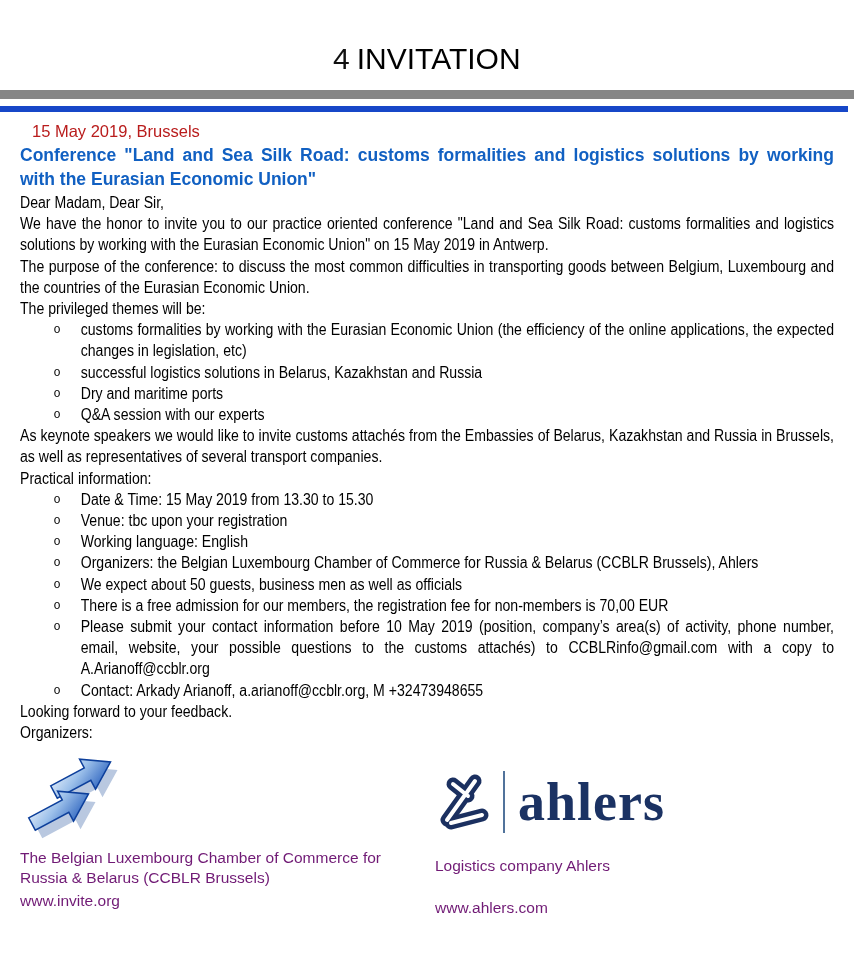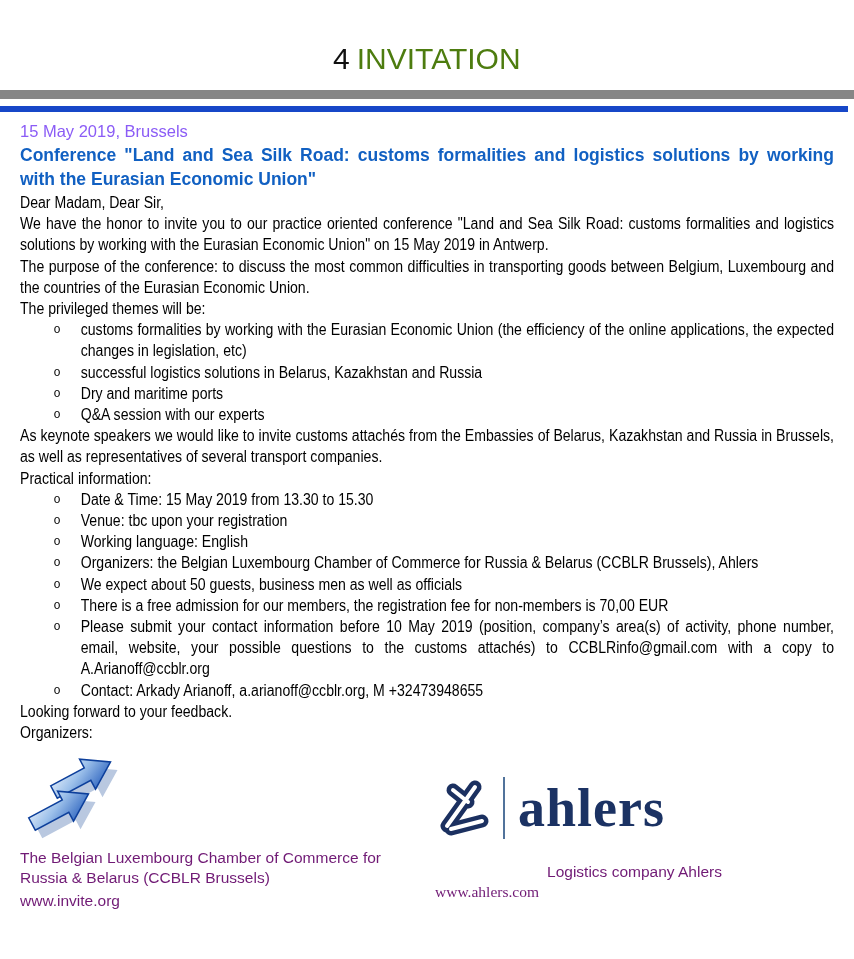--- a/index.html
+++ b/index.html
@@ -7,28 +7,28 @@
     width:854px;height:959px;background:#ffffff;overflow:hidden;
     font-family:"Liberation Sans",sans-serif;color:#000;position:relative;
   }
   
   .masthead{position:relative;height:90px;}
   .brand-block{position:absolute;left:130px;top:47px;line-height:1.1;}
   .brand{color:#2161c4;font-size:15.5px;letter-spacing:.2px;}
   .issue{color:#000;font-size:12.5px;font-weight:bold;margin-top:2px;}
   .pagetitle-block{position:absolute;left:333px;top:42px;font-size:30px;line-height:1.15;white-space:nowrap;}
   .pageno{color:#101010;}
-  .section-title{color:#4d7c0f;margin-left:7px;}
+  .section-title{color:#000000;margin-left:7px;}
   
   .bar-gray{width:854px;height:9px;background:#868686;}
   .bar-gap{width:854px;height:7px;background:#fff;}
   .bar-blue{width:848px;height:6px;background:#1747c8;}
   
   .letter{padding:0 20px;}
-  .dateline{margin-top:10px;font-size:16.5px;color:#8b5cf6;}
+  .dateline{margin-top:10px;font-size:16.5px;color:#b91c1c;margin-left:12px;}
   .conf-title{
     margin:3px 0 1px 0;font-size:17.5px;line-height:23.5px;font-weight:bold;
     color:#1160c2;text-align:justify;
   }
   .narrow{
     width:925px;transform:scaleX(0.88);transform-origin:left top;
     font-size:16px;line-height:21.2px;
   }
   .narrow p{margin:0;text-align:justify;}
   .narrow p.noj{text-align:left;}
@@ -40,28 +40,28 @@
   }
   .blt .li-text{flex:1;text-align:justify;}
   
   .logos{display:flex;margin-top:5px;}
   .logo-col.left{width:415px;}
   .logo-col.right{flex:1;}
   .ccblr-svg{display:block;margin-left:4px;}
   .caption{font-size:15.5px;line-height:20px;color:#701a75;}
   .left .caption-main{max-width:385px;margin-top:4px;}
   .left .url{margin-top:3px;}
-  .ahlers-lockup{display:flex;align-items:center;margin-top:27px;height:66px;}
+  .ahlers-lockup{display:flex;align-items:center;margin-top:21px;height:66px;}
   .ahlers-vline{width:2px;height:62px;background:#51739b;margin:0 13px 0 10px;}
   .ahlers-wordmark{
     font-family:"Liberation Serif",serif;font-weight:bold;font-size:54px;
     color:#1b3263;letter-spacing:1px;line-height:1;
   }
-  .right .caption-main{margin-top:21px;text-align:center;}
-  .right .url{font-family:Liberation Serif, serif;}
+  .right .caption-main{margin-top:21px;}
+  .right .url{margin-top:22px;}
 </style>
 </head>
 <body>
 
 <div class="page">
 
   <header class="masthead">
     <div class="pagetitle-block">
       <span class="pageno">4</span><span class="section-title">INVITATION</span>
     </div>

